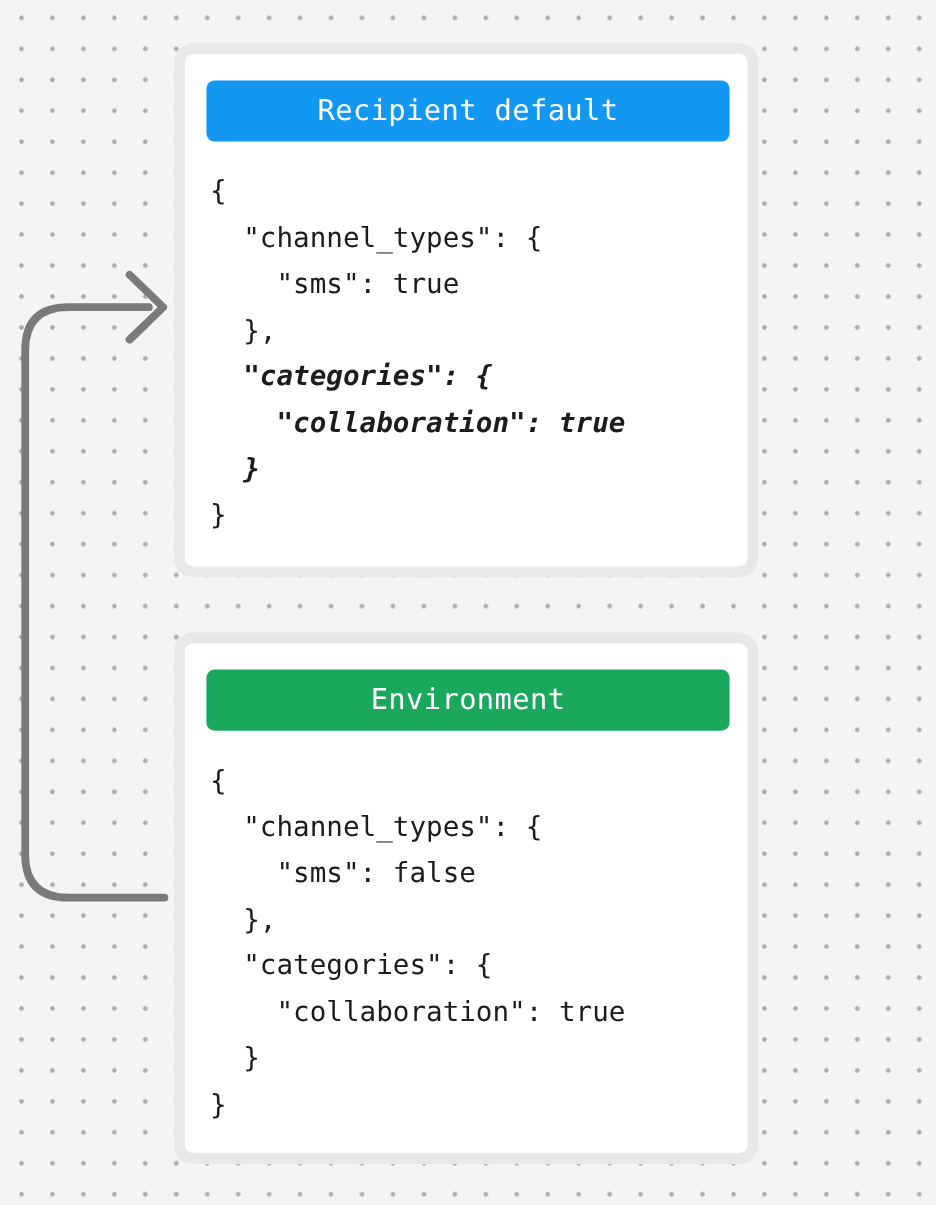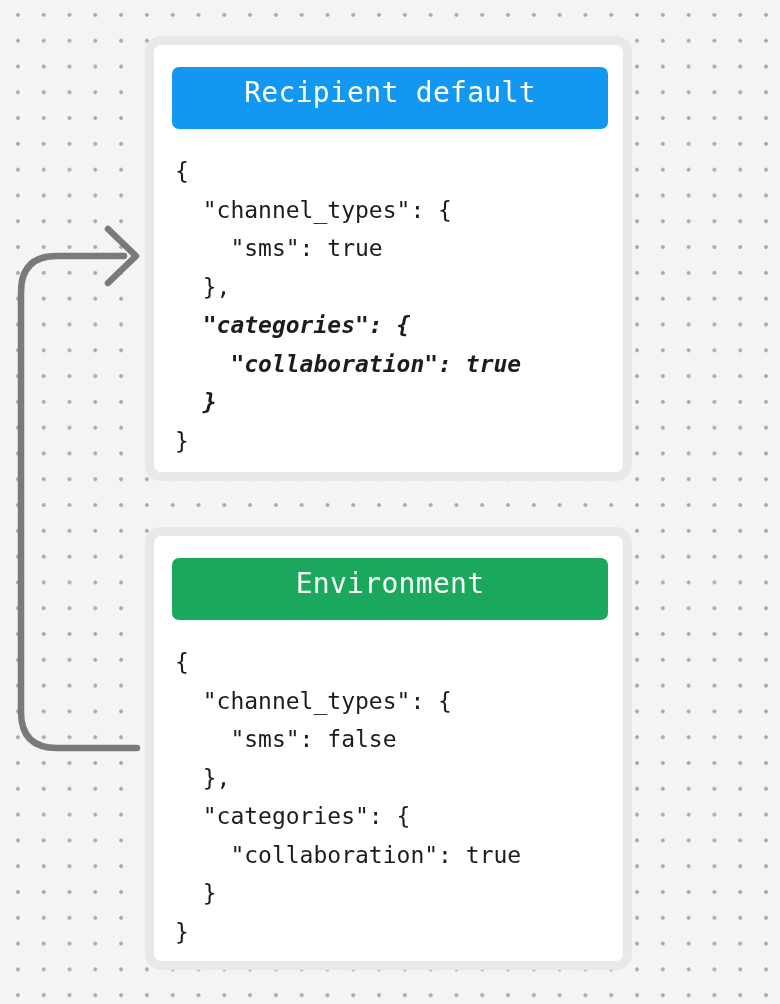--- a/index.html
+++ b/index.html
@@ -44,26 +44,26 @@
   .card-top {
     top: 36px;
     height: 445px;
   }
   .card-bottom {
     top: 527px;
     height: 443px;
   }
   .card-header {
     margin: 22px 15px 0 18px;
-    height: 62px;
+    height: 51px;
     line-height: 51px;
     border-radius: 7px;
     text-align: center;
     color: #ffffff;
-    font-size: 28px;
+    font-size: 24px;
     letter-spacing: 0.3px;
   }
   .code {
     margin: 23px 0 0 21px;
     padding: 0;
     font-family: "DejaVu Sans Mono", "Liberation Mono", monospace;
     font-size: 23px;
     color: #1c1c1e;
   }
   .code-line {

